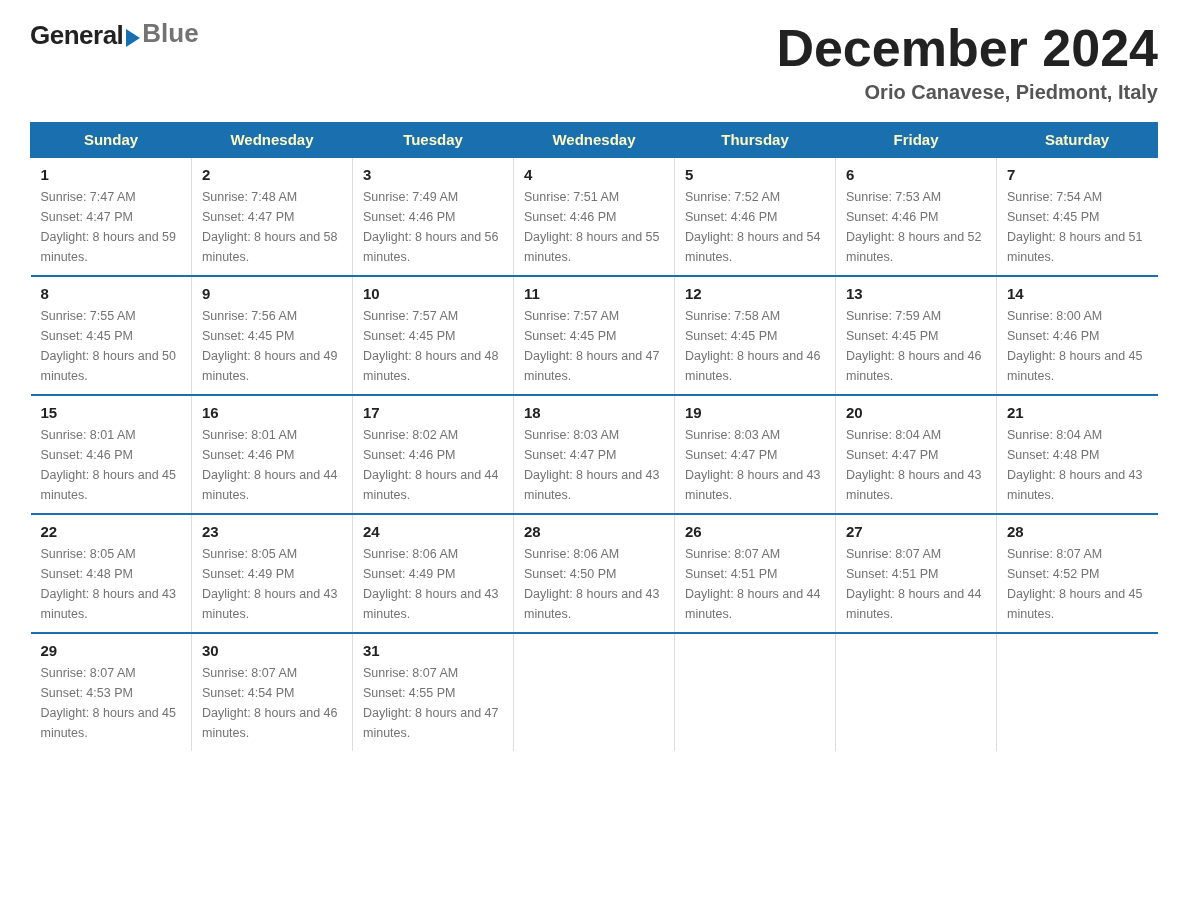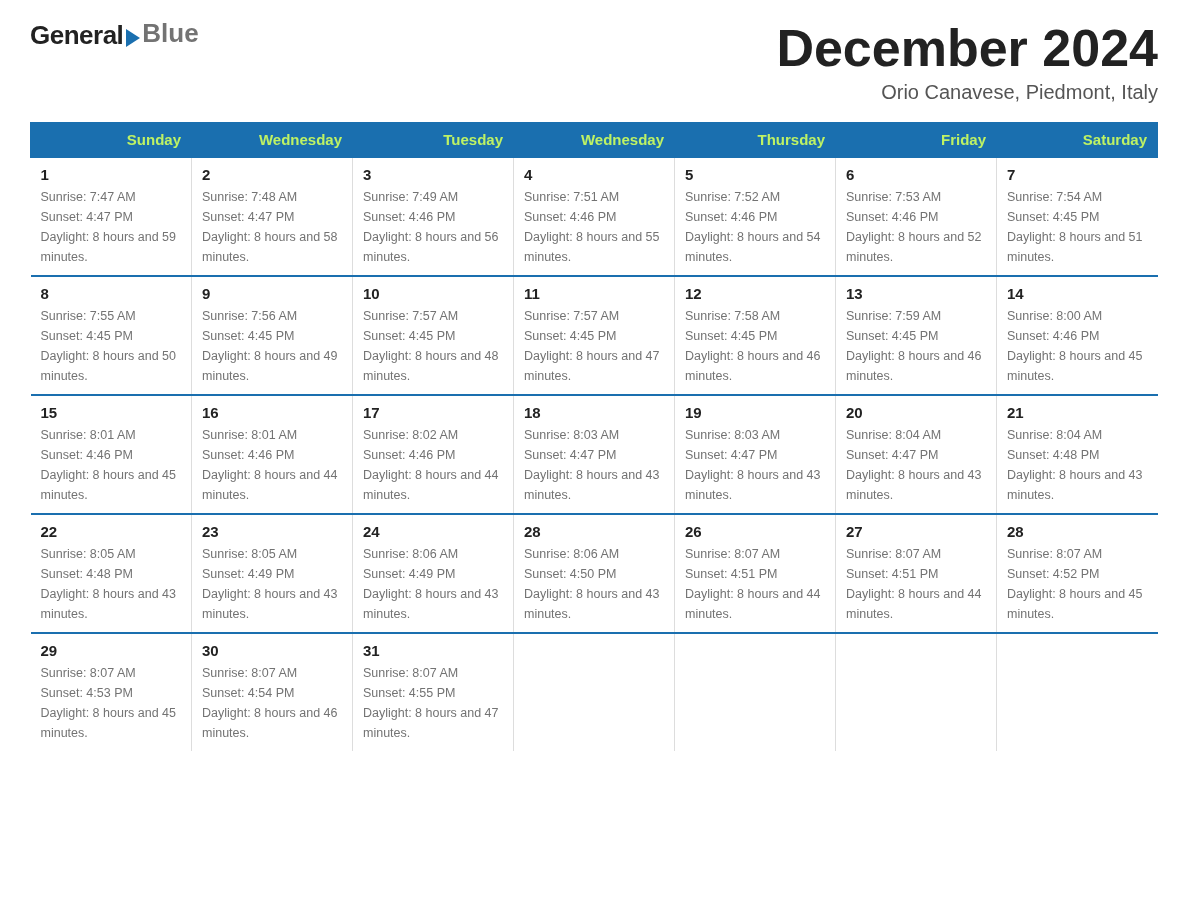--- a/index.html
+++ b/index.html
@@ -53,35 +53,36 @@
     .month-title {
       font-size: 52px;
       font-weight: bold;
       color: #222;
       line-height: 1.1;
     }
     .location {
       font-size: 20px;
       color: #555;
       margin-top: 4px;
+      font-weight: bold;
     }
     table {
       width: 100%;
       border-collapse: collapse;
       table-layout: fixed;
     }
     thead tr {
       background-color: #1a6faf;
     }
     thead th {
-      color: #bef264;
+      color: #fef9c3;
       font-size: 15px;
       font-weight: bold;
       padding: 8px 10px;
-      text-align: right;
+      text-align: center;
       border: 1px solid #1a6faf;
     }
     tbody tr {
       border-top: 2px solid #1a6faf;
     }
     tbody td {
       vertical-align: top;
       padding: 8px 10px;
       font-size: 12.5px;
       color: #222;

